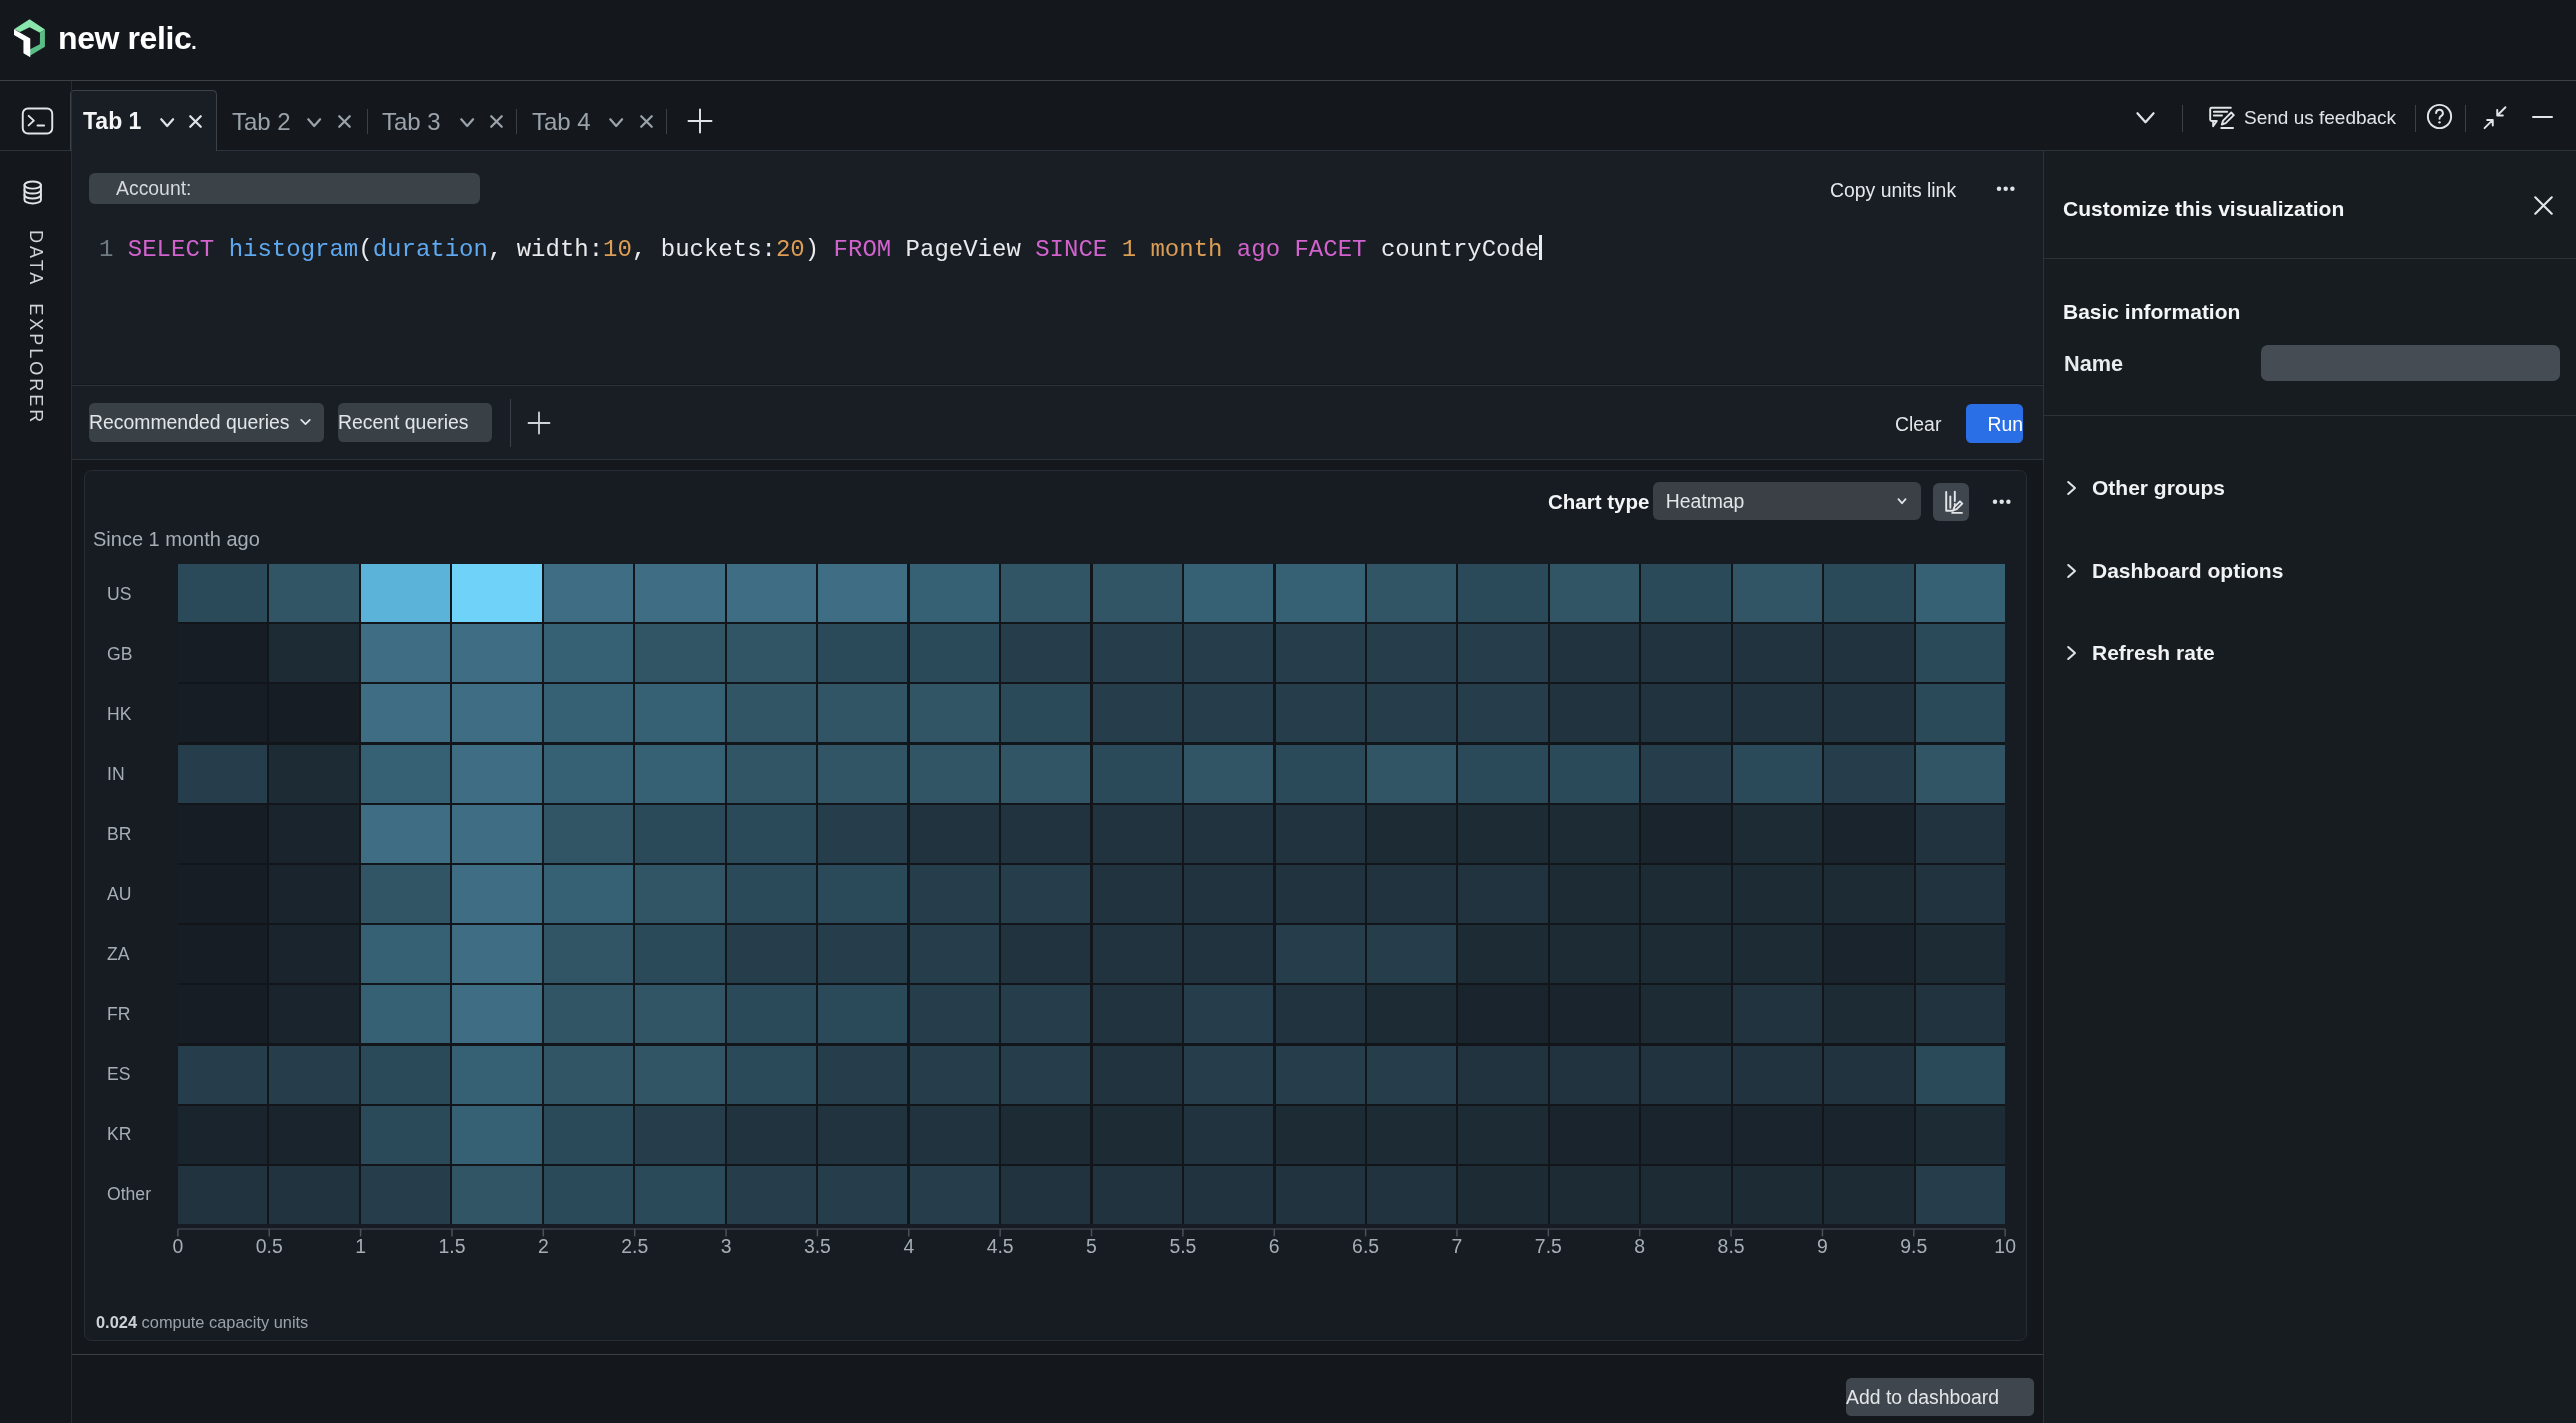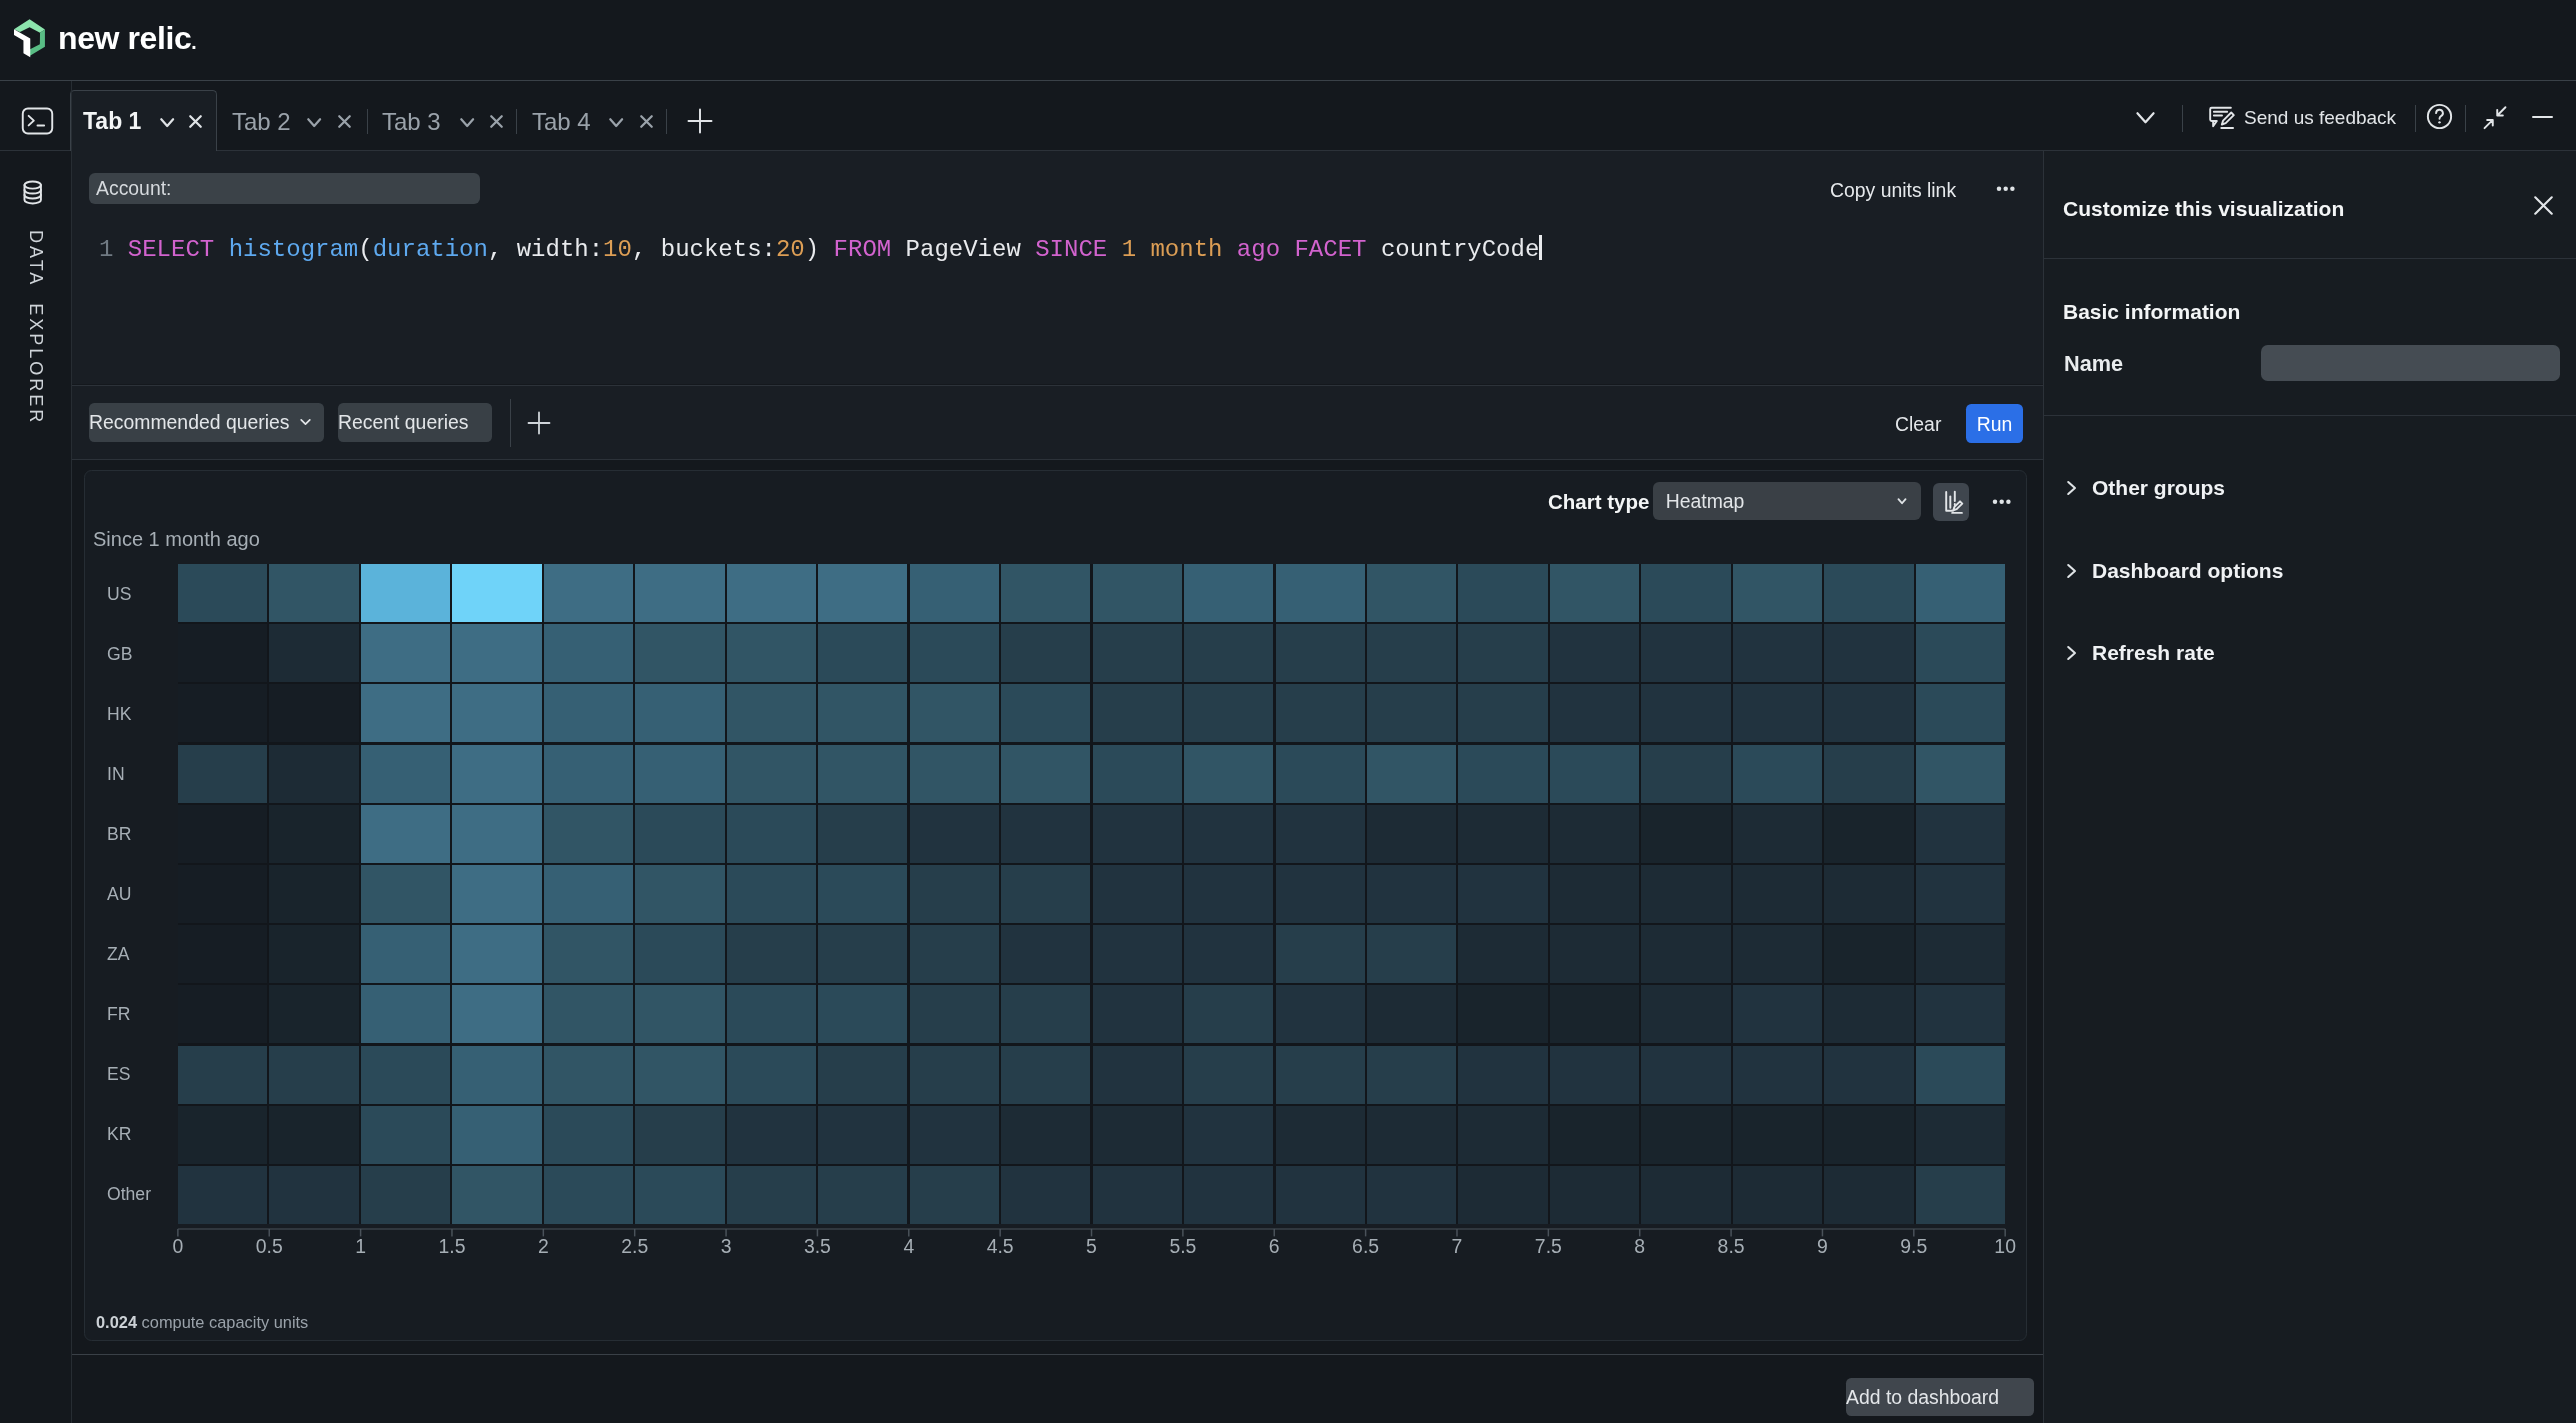--- a/index.html
+++ b/index.html
@@ -109,40 +109,40 @@
 <div class="vline" style="left:71px;top:81px;height:1343px;background:#272d33"></div>
 <svg class="abs" style="left:23px;top:180px" width="19.4" height="25" viewBox="0 0 26 33">
 <ellipse cx="13" cy="6.5" rx="11" ry="4.8" class="ic"></ellipse>
 <path d="M2 6.5 V26.5 C2 29.1 6.9 31.2 13 31.2 C19.1 31.2 24 29.1 24 26.5 V6.5" class="ic"></path>
 <path d="M2 13.2 C2 15.8 6.9 17.9 13 17.9 C19.1 17.9 24 15.8 24 13.2" class="ic"></path>
 <path d="M2 19.9 C2 22.5 6.9 24.6 13 24.6 C19.1 24.6 24 22.5 24 19.9" class="ic"></path>
 </svg>
 <div class="abs" style="left:19.4px;top:230px;width:27px;writing-mode:vertical-rl;font-size:18px;letter-spacing:3px;color:#ced3d8;font-weight:400">DATA&nbsp;&nbsp;EXPLORER</div>
 
 <div class="abs" style="left:72px;top:151px;width:1972px;height:233px;background:#191e24"></div>
-<div class="abs" style="left:89px;top:173px;width:391px;height:31px;background:#3b4248;border-radius:6px;color:#d5d9dd;font-size:19.4px;line-height:31px;padding-left:7px">Account:</div>
+<div class="abs" style="left:89px;top:173px;width:391px;height:31px;background:#3b4248;border-radius:6px;color:#d5d9dd;font-size:19.4px;line-height:31px;padding-left:27px">Account:</div>
 <div class="abs" style="left:1830px;top:179px;font-size:19.4px;color:#e6e9ec">Copy units link</div>
 <svg class="abs" style="left:1996px;top:185px" width="19.4" height="7.5" viewBox="0 0 26 10">
     <circle cx="4" cy="5" r="3" fill="#dfe3e6"></circle>
     <circle cx="13" cy="5" r="3" fill="#dfe3e6"></circle>
     <circle cx="22" cy="5" r="3" fill="#dfe3e6"></circle>
   </svg>
 <div class="abs" style="left:99px;top:235px;font-family:'Liberation Mono',monospace;font-size:24px;color:#707a83;white-space:pre">1 <span style="color:#d263ce">SELECT</span> <span style="color:#5ea9ef">histogram</span><span style="color:#e8eaed">(</span><span style="color:#5ea9ef">duration</span><span style="color:#e8eaed">, width:</span><span style="color:#dc9e55">10</span><span style="color:#e8eaed">, buckets:</span><span style="color:#dc9e55">20</span><span style="color:#e8eaed">)</span> <span style="color:#d263ce">FROM</span><span style="color:#e8eaed"> PageView </span><span style="color:#d263ce">SINCE</span><span style="color:#dc9e55"> 1 month</span> <span style="color:#d263ce">ago FACET</span><span style="color:#e8eaed"> countryCode</span><span style="display:inline-block;width:2.2px;height:25.4px;background:#e8eaed;vertical-align:-4.5px"></span></div>
 
 <div class="abs" style="left:72px;top:385px;width:1972px;height:75px;background:#191e24;border-top:0.7px solid #2c3239;border-bottom:0.7px solid #2c3239"></div>
 <div class="btn" style="left:89px;top:403px;width:235px;height:39px">Recommended queries<svg width="15" height="10.5" viewBox="0 0 20 14" style="margin-left:9px;transform:scale(.82)">
       <path d="M3 3 L10 10 L17 3" fill="none" stroke="#e3e6e9" stroke-width="2.8" stroke-linecap="round" stroke-linejoin="round"></path>
     </svg></div>
 <div class="btn" style="left:338px;top:403px;width:154px;height:39px">Recent queries</div>
 <div class="vline" style="left:510px;top:399px;height:48px;background:#3a4148"></div>
 <svg class="abs" style="left:527px;top:411px" width="24" height="24" viewBox="0 0 32 32">
 <path d="M16.0 2 V30 M2 16.0 H30" stroke="#cfd4d9" stroke-width="2.4" stroke-linecap="round"></path>
   </svg>
 <div class="abs" style="left:1895px;top:413px;font-size:19.4px;color:#e3e6e9">Clear</div>
-<div class="abs" style="left:1966px;top:404px;width:57px;height:39px;background:#2b6fe7;border-radius:5.2px;color:#fff;font-size:19.4px;line-height:40px;text-align:center">Run</div>
+<div class="abs" style="left:1966px;top:404px;width:57px;height:39px;background:#2b6fe7;border-radius:5.2px;color:#fff;font-size:19.4px;line-height:40px;text-align:right">Run</div>
 
 <div class="abs" style="left:84px;top:470px;width:1943px;height:871px;background:#171c22;border:0.7px solid #262d34;border-radius:7.5px"></div>
 <div class="abs" style="left:93px;top:528px;font-size:20px;color:#a6aeb5">Since 1 month ago</div>
 <div class="abs" style="left:1548px;top:490px;font-size:20.5px;color:#f3f5f6;font-weight:700">Chart type</div>
 <div class="abs" style="left:1653px;top:482px;width:268px;height:38px;background:#3a4046;border-radius:6px;color:#e2e5e8;font-size:19.4px;line-height:38px;padding-left:12.7px">Heatmap</div>
 <svg class="abs" style="left:1896px;top:497px" width="12" height="10.5" viewBox="0 0 16 14.8">
 <path d="M3 3 L8.0 8.8 L13 3" fill="none" stroke="#dfe3e6" stroke-width="2.6" stroke-linecap="round" stroke-linejoin="round"></path>
   </svg>
 <div class="abs" style="left:1933px;top:483px;width:36px;height:38px;background:#3f464e;border-radius:6px;display:flex;align-items:center;justify-content:center">
     <svg width="25.4" height="25.4" viewBox="0 0 34 34">

